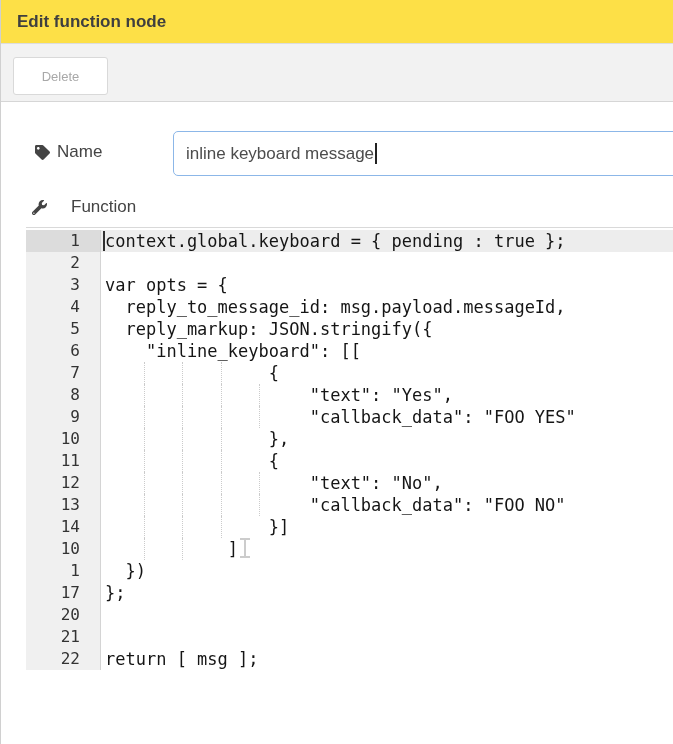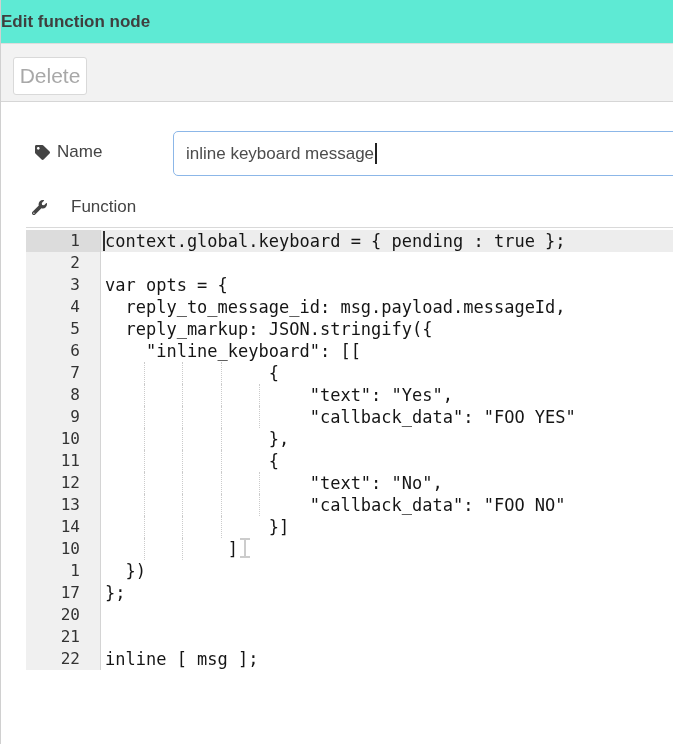--- a/index.html
+++ b/index.html
@@ -6,34 +6,34 @@
   html,body { margin:0; padding:0; }
   body {
     width:673px; height:744px; overflow:hidden; position:relative;
     background:#ffffff; font-family:"Liberation Sans", sans-serif;
     border-left:1px solid #d0d0d0;
   }
 
   
   .dlg-header {
     position:absolute; left:0; top:0; width:673px; height:44px;
-    background:#5eead4; border-bottom:1px solid #dddddd;
-    display:flex; align-items:center; 
+    background:#fde047; border-bottom:1px solid #dddddd;
+    display:flex; align-items:center; padding-left:16px;
   }
   .dlg-title { font-size:17px; font-weight:bold; color:#3f3f3f; }
 
   
   .dlg-toolbar {
     position:absolute; left:0; top:44px; width:673px; height:58px;
     background:#f2f2f2; border-bottom:1px solid #d6d6d6;
   }
   .btn-delete {
-    position:absolute; left:12px; top:13px; width:74px; height:38px;
+    position:absolute; left:12px; top:13px; width:95px; height:38px;
     background:#ffffff; border:1px solid #d9d9d9; border-radius:3px;
-    color:#a8a8a8; font-size:21px; font-family:"Liberation Sans", sans-serif;
+    color:#a8a8a8; font-size:13px; font-family:"Liberation Sans", sans-serif;
     display:flex; align-items:center; justify-content:center; cursor:pointer;
   }
 
   
   .form-row-label {
     position:absolute; display:flex; align-items:center; gap:7px;
     color:#444444; font-size:17px;
   }
   .row-name-label { left:34px; top:142px;justify-content:space-between; }
   .row-func-label { left:31px; top:197px;gap:24px; }
@@ -263,18 +263,18 @@
       </div>
       <div class="ed-row">
         <div class="gutter-cell">21</div>
         <div class="code-cell">
           <pre></pre>
         </div>
       </div>
       <div class="ed-row">
         <div class="gutter-cell">22</div>
         <div class="code-cell">
-          <pre>inline [ msg ];</pre>
+          <pre>return [ msg ];</pre>
         </div>
       </div>
     </div>
   <div class="mouse-ibeam"></div>
 </div>
 
 </body></html>

